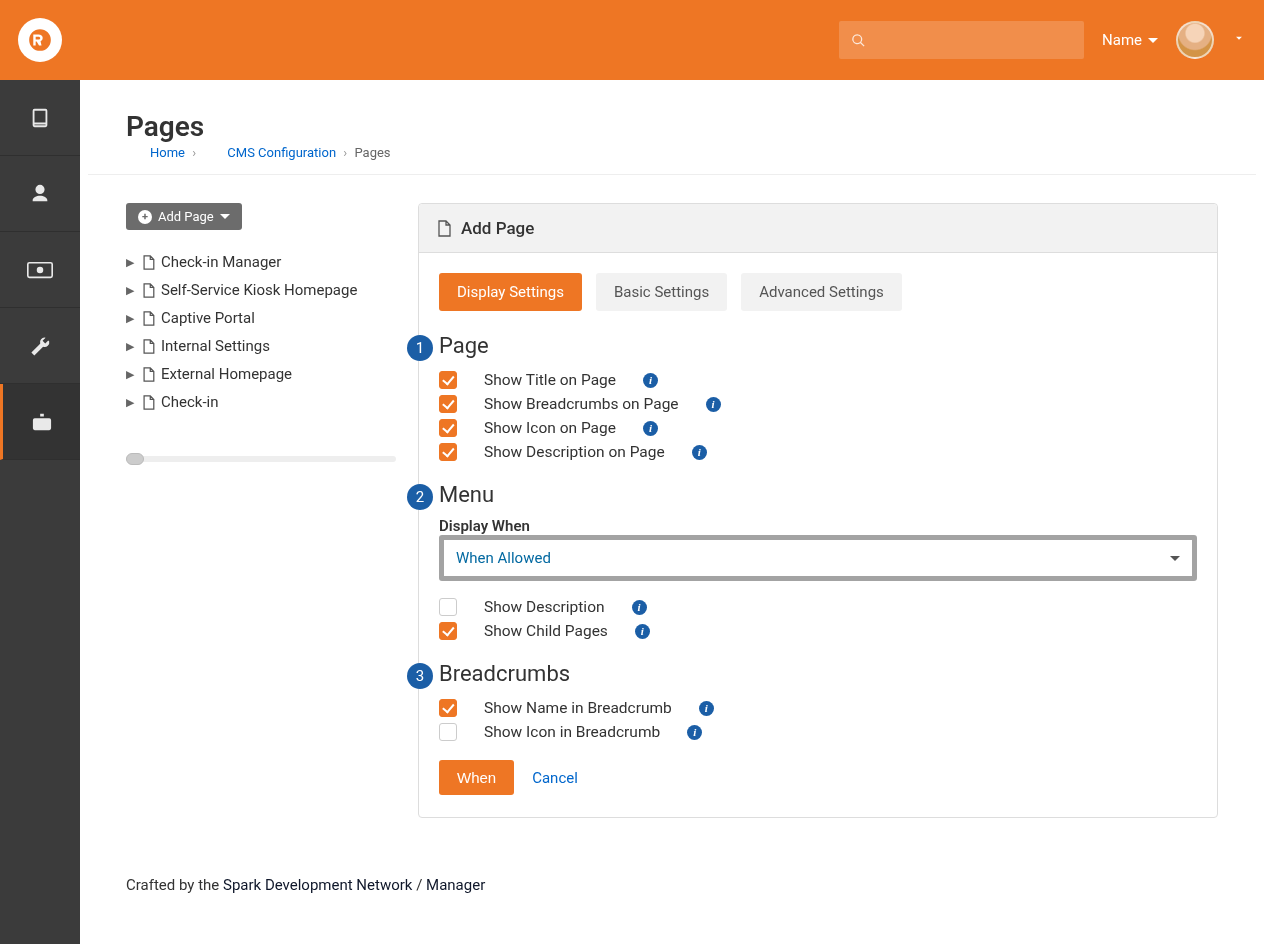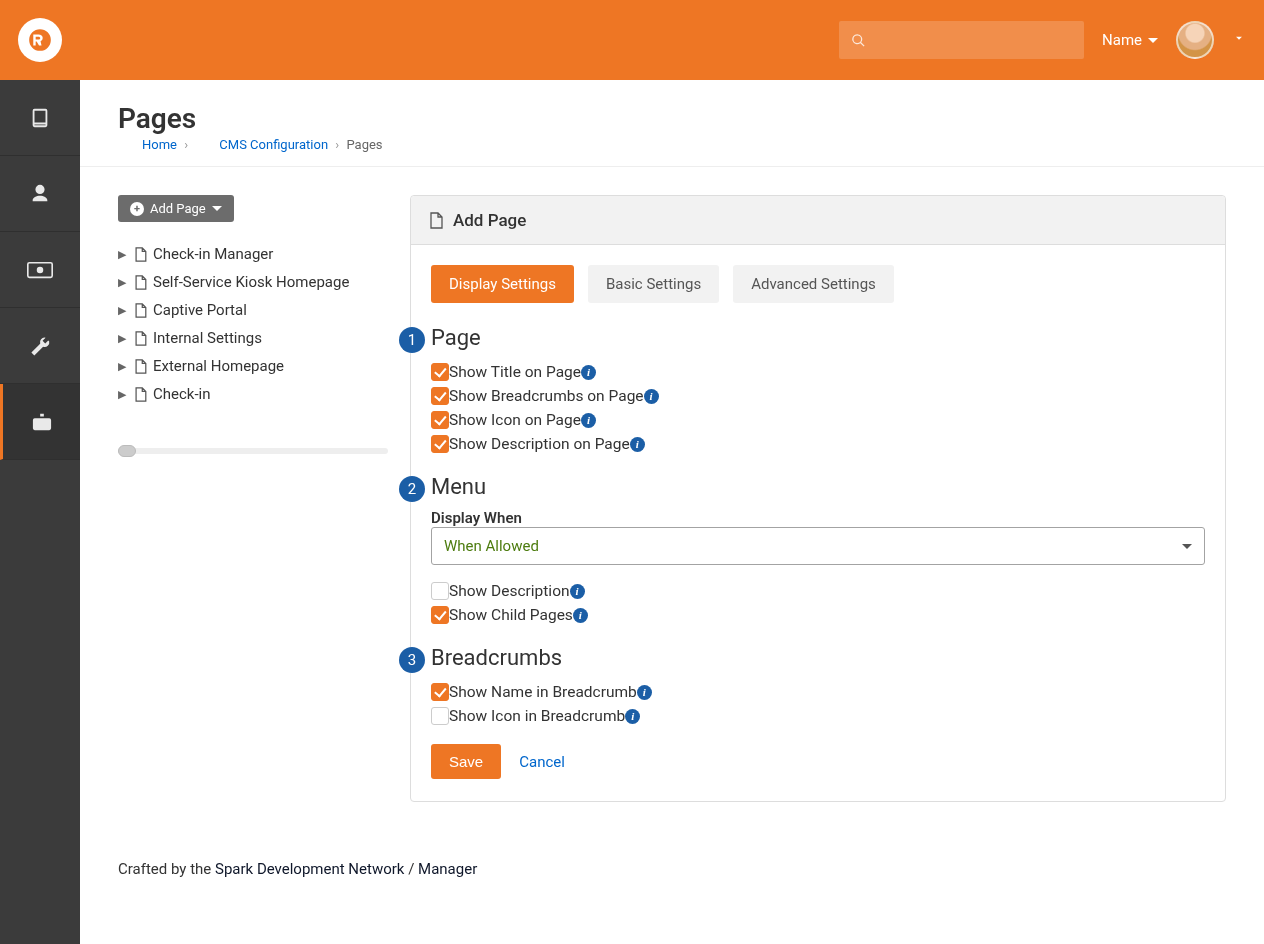--- a/index.html
+++ b/index.html
@@ -64,21 +64,21 @@
     display: flex; align-items: center; justify-content: center;
     border-bottom: 1px solid #2f2f2f;
     cursor: pointer;
   }
   .sidebar-item svg { fill: #e9e9e9; }
   .sidebar-item.active { border-left: 3px solid #ee7624; background: #333; }
 
   
   .content {
     flex: 1;
-    padding: 0;
+    padding: 8px;
     border-radius: 13px;
   }
   .page-header {
     padding: 22px 38px 14px 38px;
     border-bottom: 1px solid #eee;
   }
   .page-title { font-size: 28px; font-weight: 600; color: #333; margin: 0 0 2px 0; }
   .breadcrumbs { font-size: 13px; color: #666; }
   .breadcrumbs a { color: #0066cc; text-decoration: none; margin-left: 24px; }
   .breadcrumbs .sep { margin: 0 4px; color: #999; }
@@ -162,21 +162,21 @@
     position: absolute;
     left: -32px; top: 2px;
     width: 26px; height: 26px;
     background: #1b5ea6;
     color: #fff;
     border-radius: 50%;
     display: flex; align-items: center; justify-content: center;
     font-size: 15px;
   }
   .check-row {
-    display: flex; align-items: center; gap: 0;
+    display: flex; align-items: center; gap: 27px;
     padding: 3px 0;
     font-size: 15.5px;
     color: #333;
   }
   .cbox {
     width: 18px; height: 18px;
     border-radius: 3px;
     border: 1.5px solid #ccc;
     display: inline-flex; align-items: center; justify-content: center;
     flex-shrink: 0;
@@ -194,25 +194,25 @@
     background: #1b5ea6; color:#fff;
     display:inline-flex; align-items:center; justify-content:center;
     font-family: Georgia, serif; font-style: italic; font-weight: bold;
     font-size: 11px;
     cursor: help;
   }
 
   .field-label { font-weight: 600; font-size: 15px; margin: 10px 0 0 0; }
   .select {
     width: 100%;
-    border: 1px solid #a3a3a3;
+    border: 5px solid #a3a3a3;
     border-radius: 3px;
     padding: 9px 12px;
     font-size: 15px;
-    color: #4d7c0f;
+    color: #0369a1;
     display: flex; align-items: center; justify-content: space-between;
     cursor: pointer;
   }
 
   .btn-row { display: flex; align-items: center; gap: 18px; margin-top: 16px; }
   .btn-save {
     background: #ee7624; color: #fff;
     border: none; padding: 9px 18px;
     font-size: 15px; border-radius: 3px;
     cursor: pointer;
@@ -429,21 +429,21 @@
                 </div>
                 <div class="check-row">
                   <span class="cbox"></span>
                   <span>Show Icon in Breadcrumb</span>
                   <span class="info-icon">i</span>
                 </div>
               </div>
           </div>
 
           <div class="btn-row">
-            <button class="btn-save">Save</button>
+            <button class="btn-save">When</button>
             <span class="btn-cancel">Cancel</span>
           </div>
         </div>
       </div>
     </div>
 
     <div class="footer">
       <span>Crafted by the </span><a href="#">Spark Development Network</a><span> / </span><a href="#">Manager</a>
     </div>
   </div>

